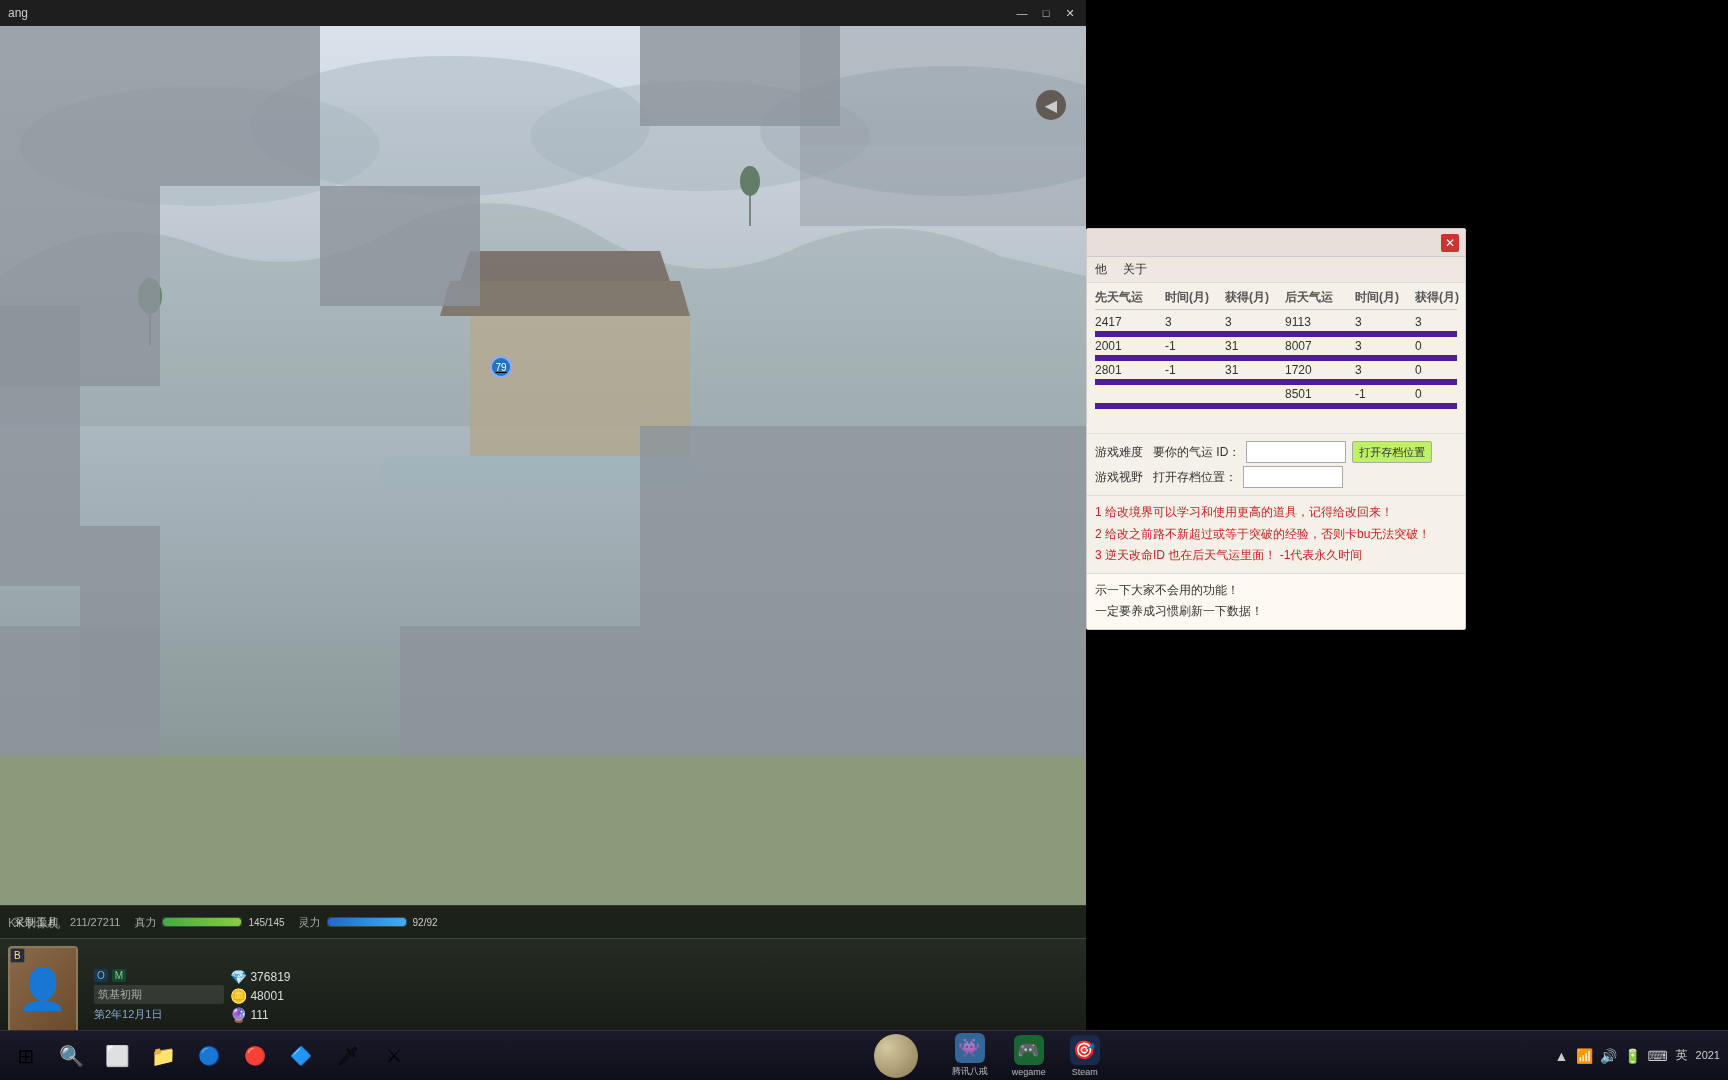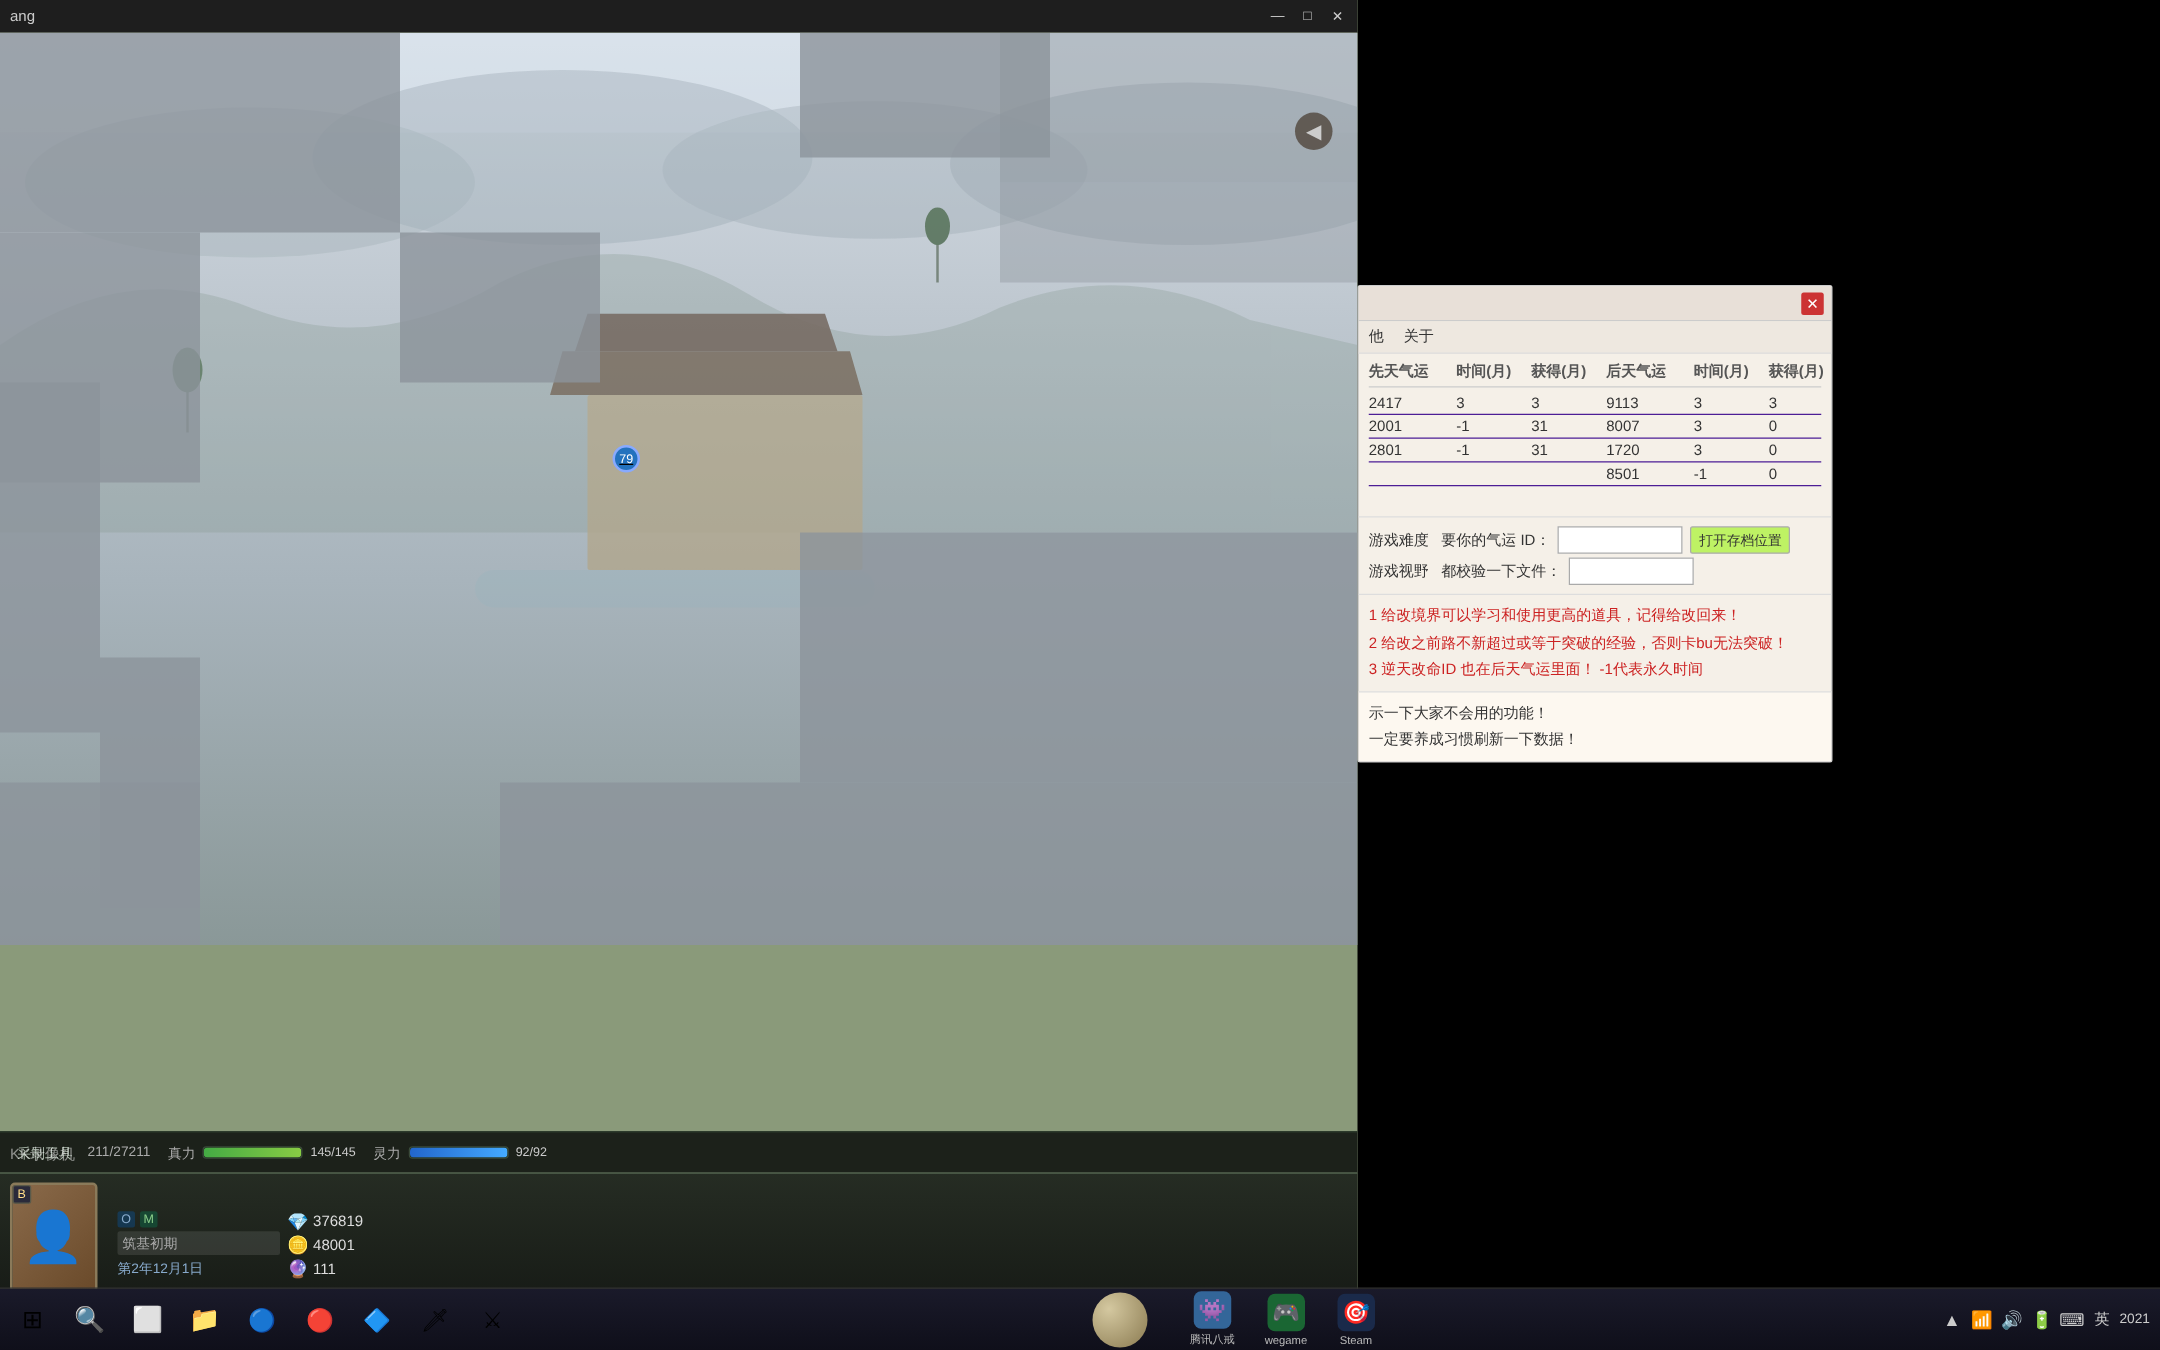--- a/index.html
+++ b/index.html
@@ -265,21 +265,21 @@
       font-weight: bold;
       border-bottom: 1px solid #ccc;
       padding-bottom: 3px;
       margin-bottom: 3px;
     }
     .panel-table-row {
       display: grid;
       grid-template-columns: 70px 60px 60px 70px 60px 60px;
       color: #333;
       padding: 2px 0;
-      border-bottom: 1px solid #4c1d95;
+      border-bottom: 6px solid #4c1d95;
     }
 
     
     #panel-inputs {
       padding: 4px 8px;
       border-top: 1px solid #ddd;
       margin-top: 18px;
     }
     .input-row {
       display: flex;
@@ -661,21 +661,21 @@
 
   <div id="panel-inputs">
     <div class="input-row">
       <span>游戏难度</span>
       <span style="margin-left:4px;">要你的气运 ID：</span>
       <input type="text" class="panel-input" style="">
       <button class="panel-btn">打开存档位置</button>
     </div>
     <div class="input-row">
       <span>游戏视野</span>
-      <span style="margin-left:4px;">都校验一下文件：</span>
+      <span style="margin-left:4px;">打开存档位置：</span>
       <input type="text" class="panel-input" style="">
     </div>
   </div>
 
   <div id="panel-tips">
     <div class="tip-red">1  给改境界可以学习和使用更高的道具，记得给改回来！</div>
     <div class="tip-red">2  给改之前路不新超过或等于突破的经验，否则卡bu无法突破！</div>
     <div class="tip-red">3  逆天改命ID 也在后天气运里面！  -1代表永久时间</div>
   </div>
 

